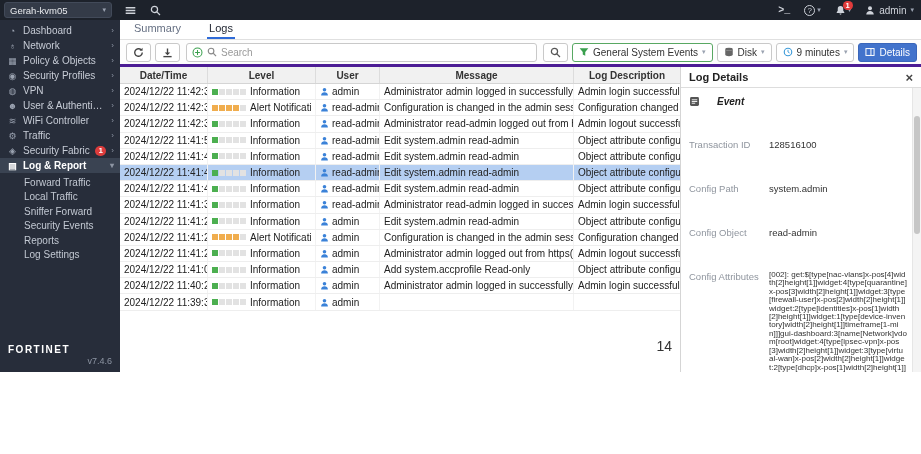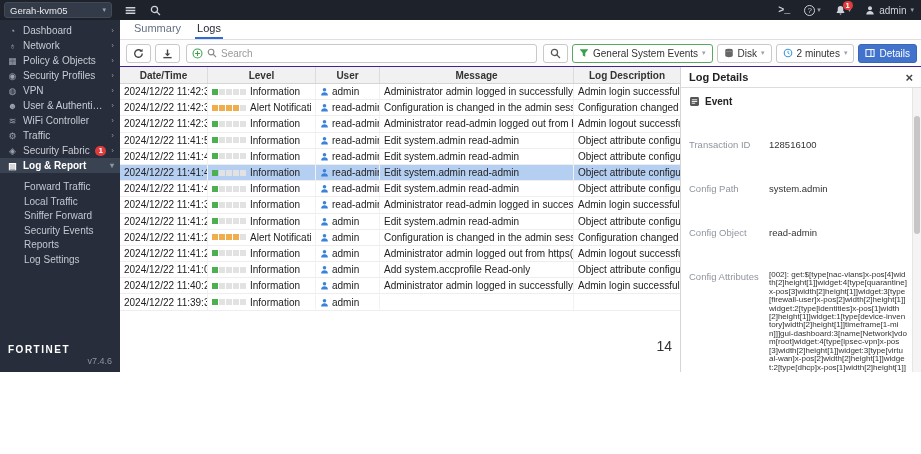--- a/index.html
+++ b/index.html
@@ -30,38 +30,38 @@
   .nav { flex:1; padding-top:3px; }
   .nav-item { display:flex; align-items:center; height:15px; padding:0 6px 0 7px; gap:5px;
     font-size:10px; color:#c7ccd6; cursor:pointer; white-space:nowrap; }
   .nav-item.active { background:#3a4352; color:#fff; font-weight:bold; }
   .nav-icon { width:11px; font-size:9px; color:#9aa2b0; text-align:center; flex-shrink:0; }
   .nav-item.active .nav-icon { color:#fff; }
   .nav-label { flex:1; overflow:hidden; text-overflow:ellipsis; }
   .nav-badge { background:#dd3c3c; color:#fff; border-radius:7px; font-size:8px;
     line-height:10px; padding:0 3.5px; font-weight:bold; }
   .nav-chevron { font-size:8px; color:#8d95a3; }
-  .sub-item { display:flex; align-items:flex-start; height:14.5px; padding:8px 4px 0 24px;
+  .sub-item { display:flex; align-items:flex-end; height:14.5px; padding:0 4px 0 24px;
     font-size:10px; color:#c2c8d2; cursor:pointer; white-space:nowrap; }
   .sub-item.active { background:#454f61; color:#fff; }
   .sub-star { margin-left:auto; margin-right:4px; font-size:8px; color:#e8eaed; }
   .sidebar-footer { padding:2px 8px 6px; }
   .logo { color:#fff; font-weight:bold; font-size:10px; letter-spacing:1.5px; }
   .version { text-align:right; color:#8d95a3; font-size:9px; margin-top:1px; }
 
   
   .main { position:absolute; top:20px; left:120px; right:0; bottom:0; display:flex;
     flex-direction:column; background:#fff; }
-  .tabs { height:20px; display:flex; align-items:flex-end; gap:12px; padding-left:12px;
+  .tabs { height:20px; display:flex; align-items:flex-end; gap:24px; padding-left:12px;
     border-bottom:1px solid #e0e0e0; background:#fff; flex-shrink:0; }
   .tab { font-size:11px; color:#667083; padding:2px 2px 3px; cursor:pointer; border-bottom:2px solid transparent; }
   .tab.active { color:#1f2430; border-bottom-color:#2f6bd8; }
 
   .toolbar { height:27px; display:flex; align-items:center; gap:4px; padding:0 4px 0 6px;
-    border-bottom:1px solid #4c1d95; background:#fdfdfd; flex-shrink:0; }
+    border-bottom:3px solid #4c1d95; background:#fdfdfd; flex-shrink:0; }
   .tbtn { height:19px; background:#fff; border:1px solid #c9c9c9; border-radius:3px;
     display:flex; align-items:center; gap:4px; padding:0 6px; font-size:10px; color:#333;
     cursor:pointer; white-space:nowrap; flex-shrink:0; }
   .tbtn.filter { border-color:#58a862; }
   .tbtn.primary { background:#4273cc; border-color:#3a66ba; color:#fff; }
   .searchbox { flex:1; height:19px; background:#fff; border:1px solid #c9c9c9; border-radius:3px;
     display:flex; align-items:center; gap:4px; padding:0 5px; margin:0 2px; min-width:60px; }
   .searchbox input { flex:1; border:none; outline:none; font-size:10px; color:#333;
     font-family:inherit; background:transparent; }
   .searchbox input::placeholder { color:#999; }
@@ -88,22 +88,22 @@
   .level-text { margin-left:3px; overflow:hidden; white-space:nowrap; }
   .user-ic { display:flex; align-items:center; margin-right:3px; flex-shrink:0; }
   .table-footer { margin-top:auto; text-align:right; padding:2px 8px 18px; font-size:14px; color:#333; }
 
   
   .details { width:240px; flex-shrink:0; display:flex; flex-direction:column; background:#fff; position:relative; }
   .details-header { height:21px; border-bottom:1px solid #ddd; display:flex; align-items:center;
     padding:0 8px; font-size:11px; font-weight:bold; color:#222; flex-shrink:0; }
   .close-x { margin-left:auto; font-size:13px; color:#444; cursor:pointer; line-height:1; }
   .details-body { flex:1; overflow:hidden; padding:6px 14px 4px 8px; }
-  .section-header { display:flex; align-items:flex-start; gap:5px; font-size:10px; font-weight:bold;
-    color:#222; margin:2px 0 9px; }
+  .section-header { display:flex; align-items:flex-start; gap:17px; font-size:10px; font-weight:bold;
+    color:#222; margin:2px 0 9px;font-style:italic; }
   .field { display:flex; margin-bottom:6px; font-size:9.5px; line-height:1.25;margin-top:32px; }
   .field-label { width:80px; flex-shrink:0; color:#8f959e; padding-right:4px; }
   .field-value { color:#333; word-break:break-all; min-width:0; }
   .field-value.small { font-size:8px; line-height:1.06; }
   .scrollbar { position:absolute; top:21px; right:0; bottom:0; width:9px; background:#f4f4f4;
     border-left:1px solid #e6e6e6; cursor:pointer; }
   .scrollbar .thumb { position:absolute; top:28px; right:1px; width:6px; height:118px;
     background:#c6c6c6; border-radius:3px; }
 </style>
 </head>
@@ -281,21 +281,21 @@
             <path fill="#666" d="M2 3.5v8.8c0 1.3 2.7 2.3 6 2.3s6-1 6-2.3V3.5c0 1.3-2.7 2.3-6 2.3s-6-1-6-2.3z"></path>
           </svg>
         <span>Disk</span>
         <span class="caret-sm">▾</span>
       </button>
       <button class="tbtn">
         <svg width="10" height="10" viewBox="0 0 16 16">
             <circle cx="8" cy="8" r="6" fill="none" stroke="#3b9ad9" stroke-width="1.8"></circle>
             <path d="M8 4.5V8l2.5 1.5" stroke="#3b9ad9" stroke-width="1.5" fill="none"></path>
           </svg>
-        <span>2 minutes</span>
+        <span>9 minutes</span>
         <span class="caret-sm">▾</span>
       </button>
       <button class="tbtn primary">
         <svg width="10" height="10" viewBox="0 0 16 16">
             <rect x="1.5" y="2.5" width="13" height="11" fill="none" stroke="#fff" stroke-width="1.6"></rect>
             <path d="M9.5 2.5v11" stroke="#fff" stroke-width="1.6"></path>
           </svg>
         <span>Details</span>
       </button>
     </div>

